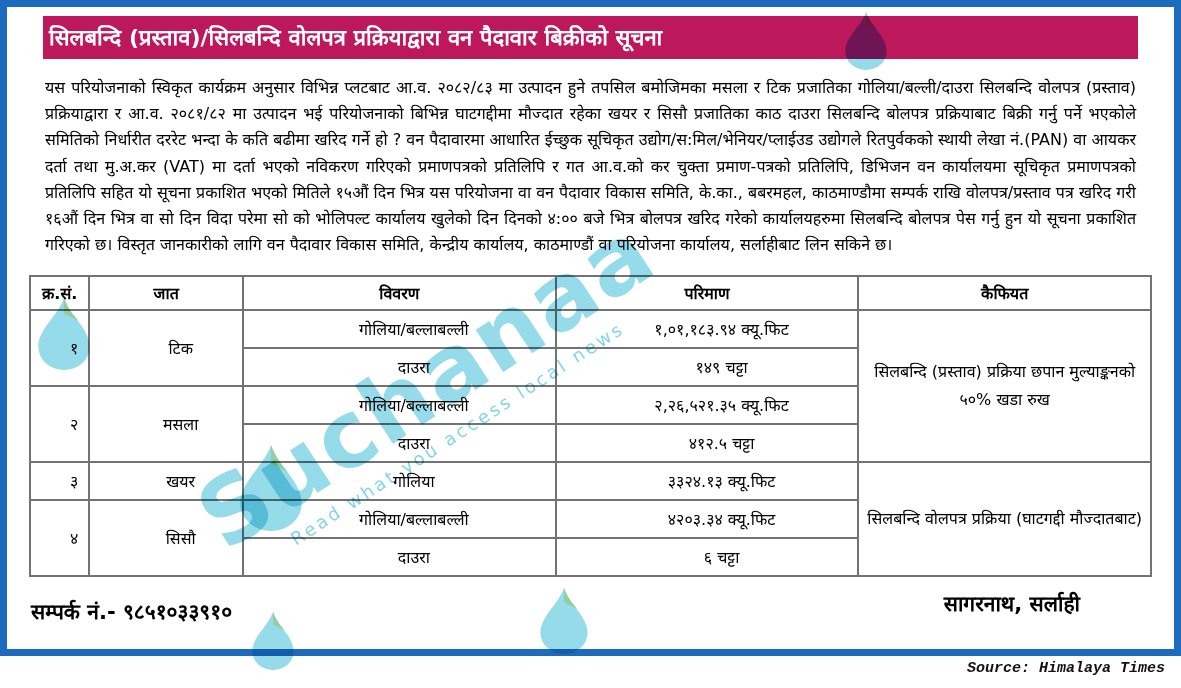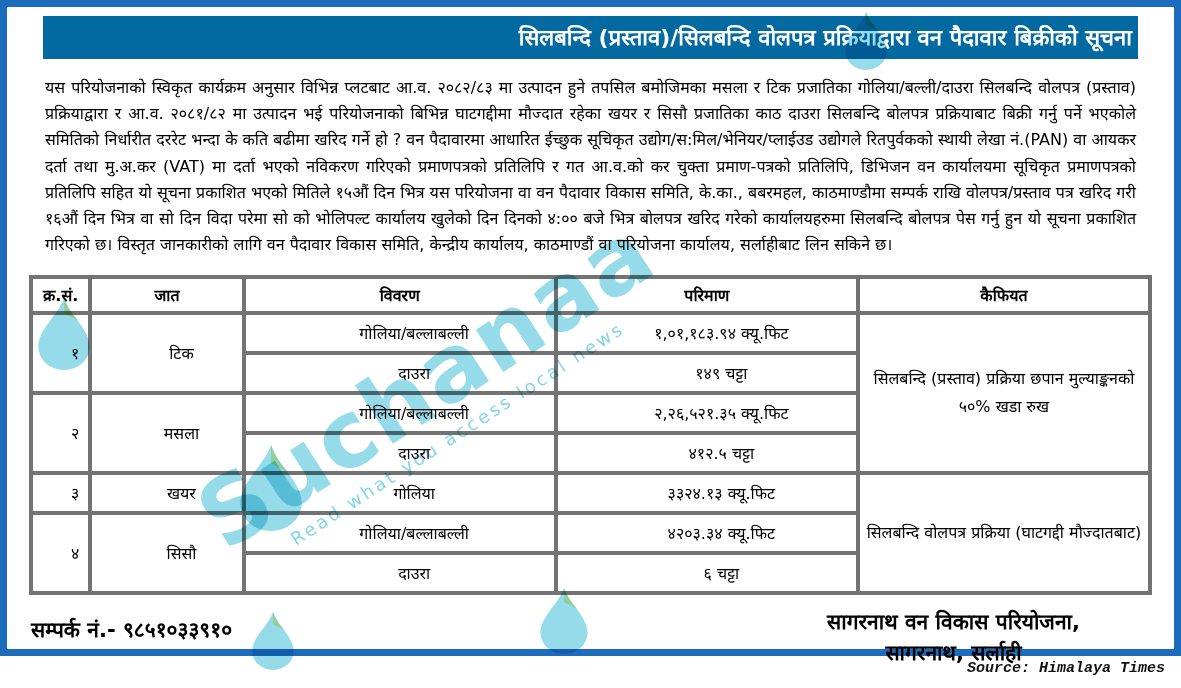--- a/index.html
+++ b/index.html
@@ -15,22 +15,22 @@
     position:absolute; left:0; top:0;
     width:1181px; height:656px;
     border:7px solid #1d6bbd;
     background:#fff;
     box-sizing:border-box;
   }
   .content { position:relative; z-index:2; padding:9px 22px 0 22px; }
 
   .title-bar {
     margin:0 14px;
-    background:#0369a1; color:#fff;
-    text-align:right;
+    background:#be185d; color:#fff;
+    text-align:left;
     font-size:22px; font-weight:bold;
     padding:5px 6px 8px 6px;
   }
   .pub-date {
     text-align:center;
     font-size:20px; font-weight:bold;
     padding:7px 0 5px 0;
   }
   .body-text {
     font-size:16px;
@@ -38,21 +38,21 @@
     text-align:justify;
     margin:16px;
   }
   .tapsil {
     text-align:center; font-weight:bold;
     font-size:16px; padding:4px 0 5px 0;
   }
 
   table.notice-table { width:100%; border-collapse:collapse; table-layout:fixed; }
   .notice-table th, .notice-table td {
-    border:4px solid #737373;
+    border:2px solid #737373;
     text-align:center;
     font-size:16px;
     padding:3px 5px;
     overflow:hidden;
   }
   .notice-table th { font-weight:bold; padding:5px 4px; }
   .notice-table td.cell { height:30px;padding-left:34px; }
   .notice-table td.remarks { line-height:1.7; }
 
   .footer {
@@ -155,21 +155,20 @@
           <tr>
             <td class="cell">दाउरा</td>
             <td class="cell">६ चट्टा</td>
           </tr>
         </tbody>
       </table>
 
       <div class="footer">
         <div class="contact">सम्पर्क नं.- ९८५१०३३९१०</div>
         <div class="org">
-          <div>सागरनाथ वन विकास परियोजना,</div>
           <div>सागरनाथ, सर्लाही</div>
         </div>
       </div>
 
     </div>
   </div>
 
   <div class="watermark">
     <div class="wm-text">Suchanaa</div>
     <div class="wm-sub">Read what you access local news</div>

